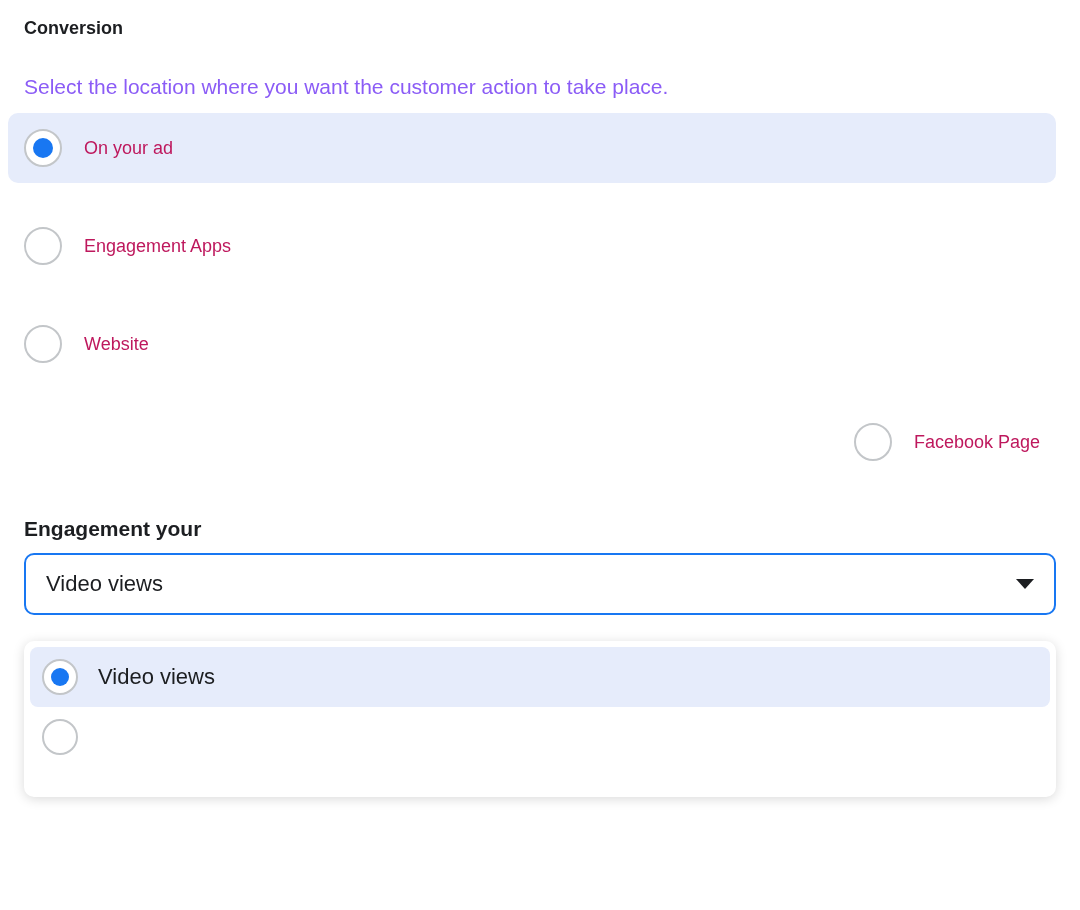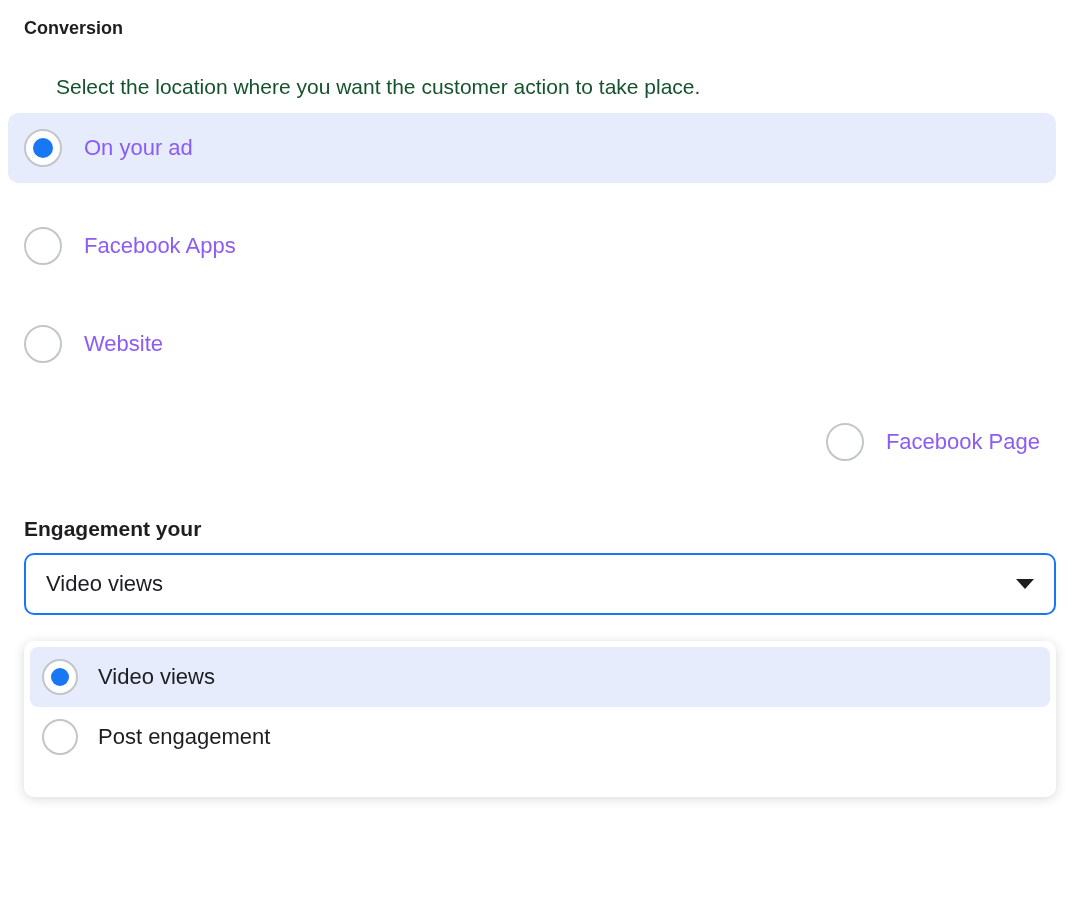--- a/index.html
+++ b/index.html
@@ -18,23 +18,22 @@
     }
 
     .subsection-label {
       font-size: 21px;
       font-weight: 700;
       margin-bottom: 6px;
     }
 
     .subsection-desc {
       font-size: 21px;
-      color: #14532d;
+      color: #8b5cf6;
       margin-bottom: 14px;
-      margin-left: 32px;
     }
 
     .radio-group { margin-left: -16px; }
 
     .radio-option {
       display: flex;
       align-items: center;
       padding: 16px 16px;
       border-radius: 10px;
       cursor: pointer;
@@ -63,22 +62,22 @@
     .radio-dot {
       width: 20px;
       height: 20px;
       border-radius: 50%;
       background: #1877f2;
       display: none;
     }
     .radio-option.selected .radio-dot { display: block; }
 
     .radio-label {
-      font-size: 22px;
-      color: #8b5cf6;
+      font-size: 18px;
+      color: #be185d;
     }
 
     .engagement-section { margin-top: 40px; }
 
     .select-wrapper {
       position: relative;
       margin-top: 12px;
     }
 
     .select-box {
@@ -156,21 +155,21 @@
 
       <div class="radio-option selected">
         <span class="radio-circle">
             <span class="radio-dot"></span>
           </span>
         <span class="radio-label">On your ad</span>
       </div>
 
       <div class="radio-option">
         <span class="radio-circle"></span>
-        <span class="radio-label">Facebook Apps</span>
+        <span class="radio-label">Engagement Apps</span>
       </div>
 
       <div class="radio-option">
         <span class="radio-circle"></span>
         <span class="radio-label">Website</span>
       </div>
 
 
       <div class="radio-option">
         <span class="radio-circle"></span>
@@ -195,21 +194,20 @@
 
           <div class="dropdown-option selected">
             <span class="dropdown-radio">
                 <span class="dropdown-dot"></span>
               </span>
             <span class="dropdown-label">Video views</span>
           </div>
 
           <div class="dropdown-option">
             <span class="dropdown-radio"></span>
-            <span class="dropdown-label">Post engagement</span>
           </div>
 
           <div class="dropdown-option">
             
             
           </div>
 
         </div>
       </div>
     </div>

